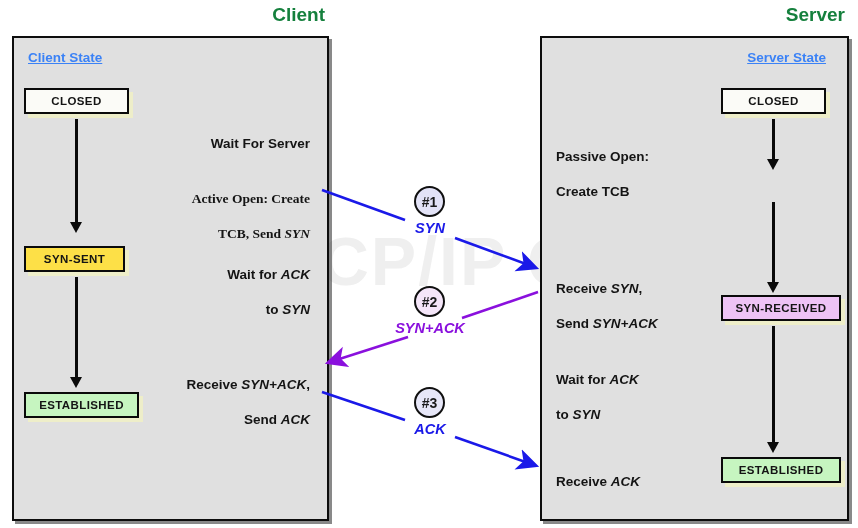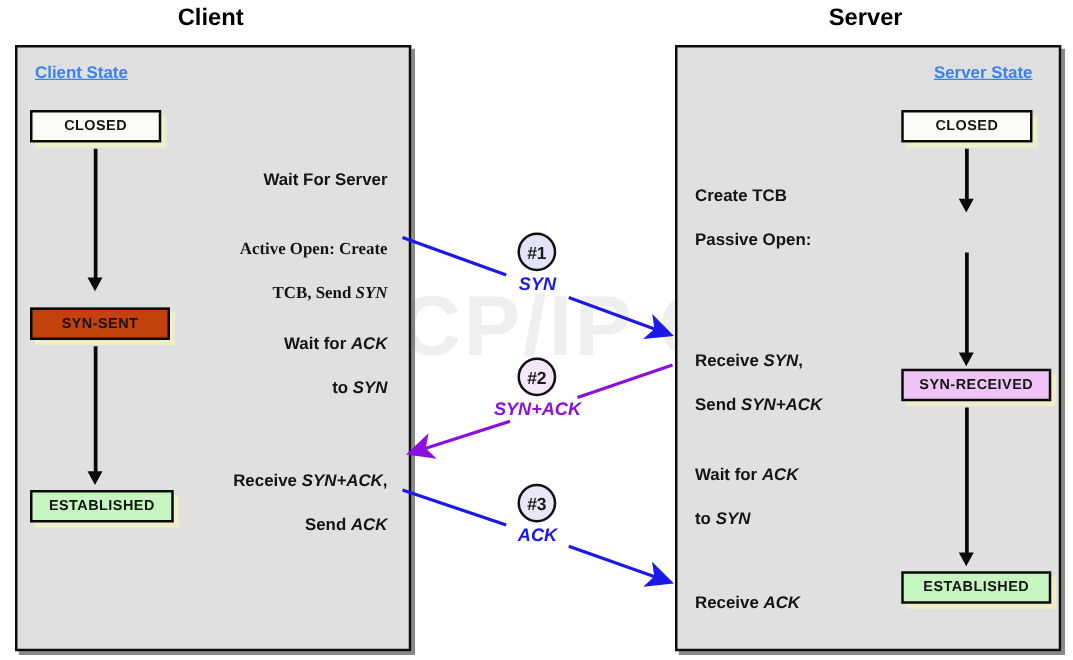--- a/index.html
+++ b/index.html
@@ -16,22 +16,22 @@
     text-align:center;
     font-size:68px;font-weight:bold;letter-spacing:2px;
     color:#efefef;
     font-family:"Liberation Sans","DejaVu Sans",sans-serif;
     user-select:none;pointer-events:none;z-index:0;
     white-space:nowrap;
   }
 
   
   .side-title{
-    position:absolute;font-size:19px;font-weight:bold;color:#000000;
-    text-align:center;z-index:5;
+    position:absolute;font-size:19px;font-weight:bold;color:#15803d;
+    text-align:right;z-index:5;
   }
   #client-title{left:12px;top:4px;width:313px;}
   #server-title{left:540px;top:4px;width:305px;}
 
   
   .panel{
     position:absolute;background:#e0e0e0;
     border:2px solid #0d0d0d;
     box-shadow:3px 3px 0 rgba(40,40,40,.55);
     z-index:1;
@@ -106,21 +106,21 @@
 
   <div class="col-head" id="client-state-head">Client State</div>
   <div class="col-head" id="server-state-head">Server State</div>
 
   <div class="state-box" style="left:24px;top:88px;width:105px;height:26px;background:#fbfbf7;">
     <span>CLOSED</span>
   </div>
   <div class="vline" style="left:75px;top:119px;height:105px;"></div>
   <div class="vhead" style="left:69.7px;top:222px;"></div>
 
-  <div class="state-box" style="left:24px;top:246px;width:112px;height:26px;background:#c2410c;">
+  <div class="state-box" style="left:24px;top:246px;width:101px;height:26px;background:#fde047;">
     <span>SYN-SENT</span>
   </div>
   <div class="vline" style="left:75px;top:277px;height:102px;"></div>
   <div class="vhead" style="left:69.7px;top:377px;"></div>
 
   <div class="state-box" style="left:24px;top:392px;width:115px;height:26px;background:#c6f5c0;">
     <span>ESTABLISHED</span>
   </div>
 
   <div class="event right" style="left:130px;top:117px;width:180px;">
@@ -155,22 +155,22 @@
     <span>SYN-RECEIVED</span>
   </div>
   <div class="vline" style="left:772px;top:326px;height:118px;"></div>
   <div class="vhead" style="left:766.7px;top:442px;"></div>
 
   <div class="state-box" style="left:721px;top:457px;width:120px;height:26px;background:#c6f5c0;">
     <span>ESTABLISHED</span>
   </div>
 
   <div class="event left" style="left:556px;top:130px;width:180px;">
+    <div><span>Passive Open:</span></div>
     <div><span>Create TCB</span></div>
-    <div><span>Passive Open:</span></div>
   </div>
 
 
   <div class="event left" style="left:556px;top:262px;width:190px;">
     <div><span>Receive </span><span class="em">SYN</span><span>,</span></div>
     <div><span>Send </span><span class="em">SYN+ACK</span></div>
   </div>
 
   <div class="event left" style="left:556px;top:353px;width:190px;">
     <div><span>Wait for </span><span class="em">ACK</span></div>

